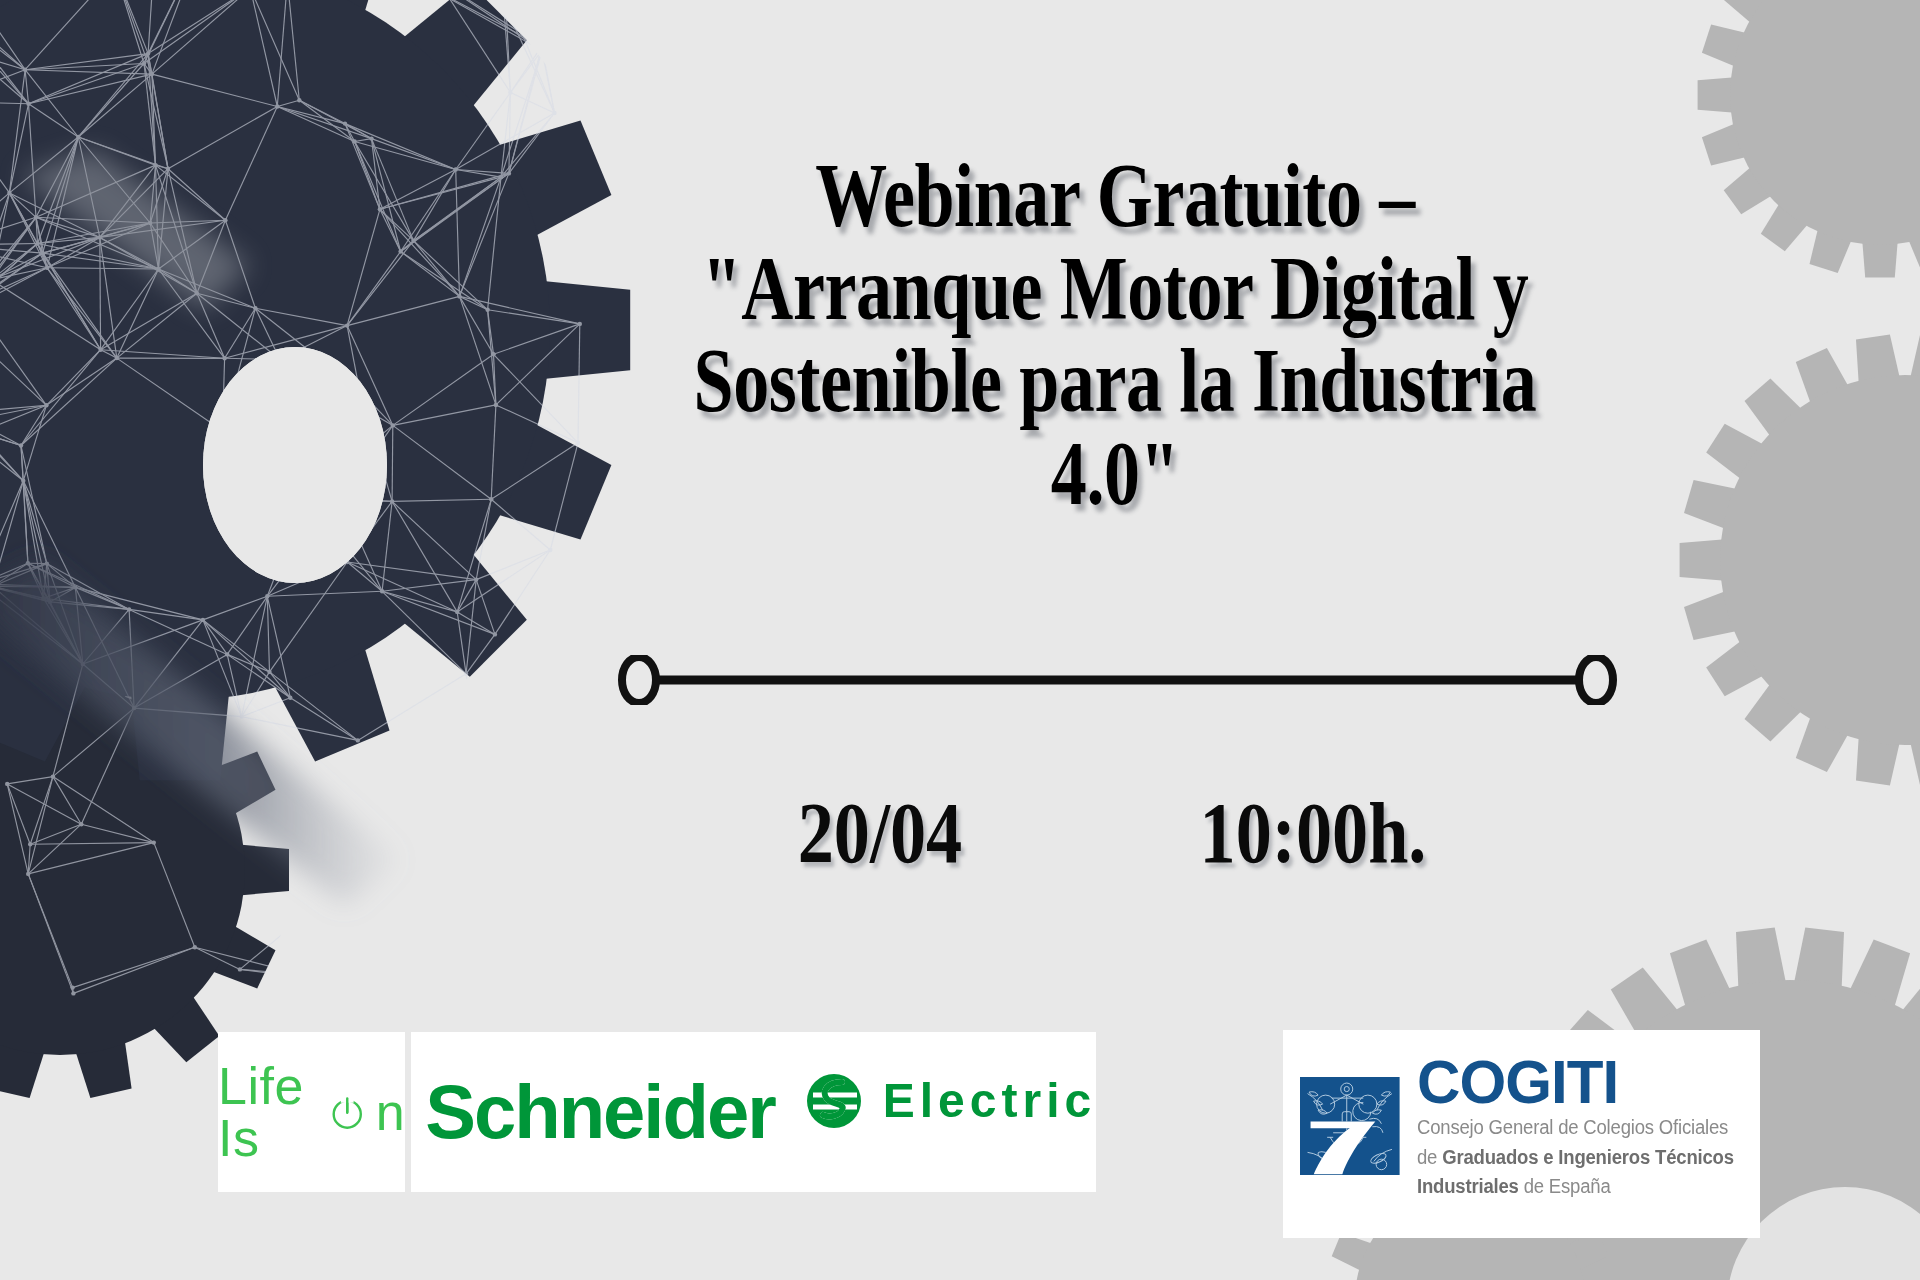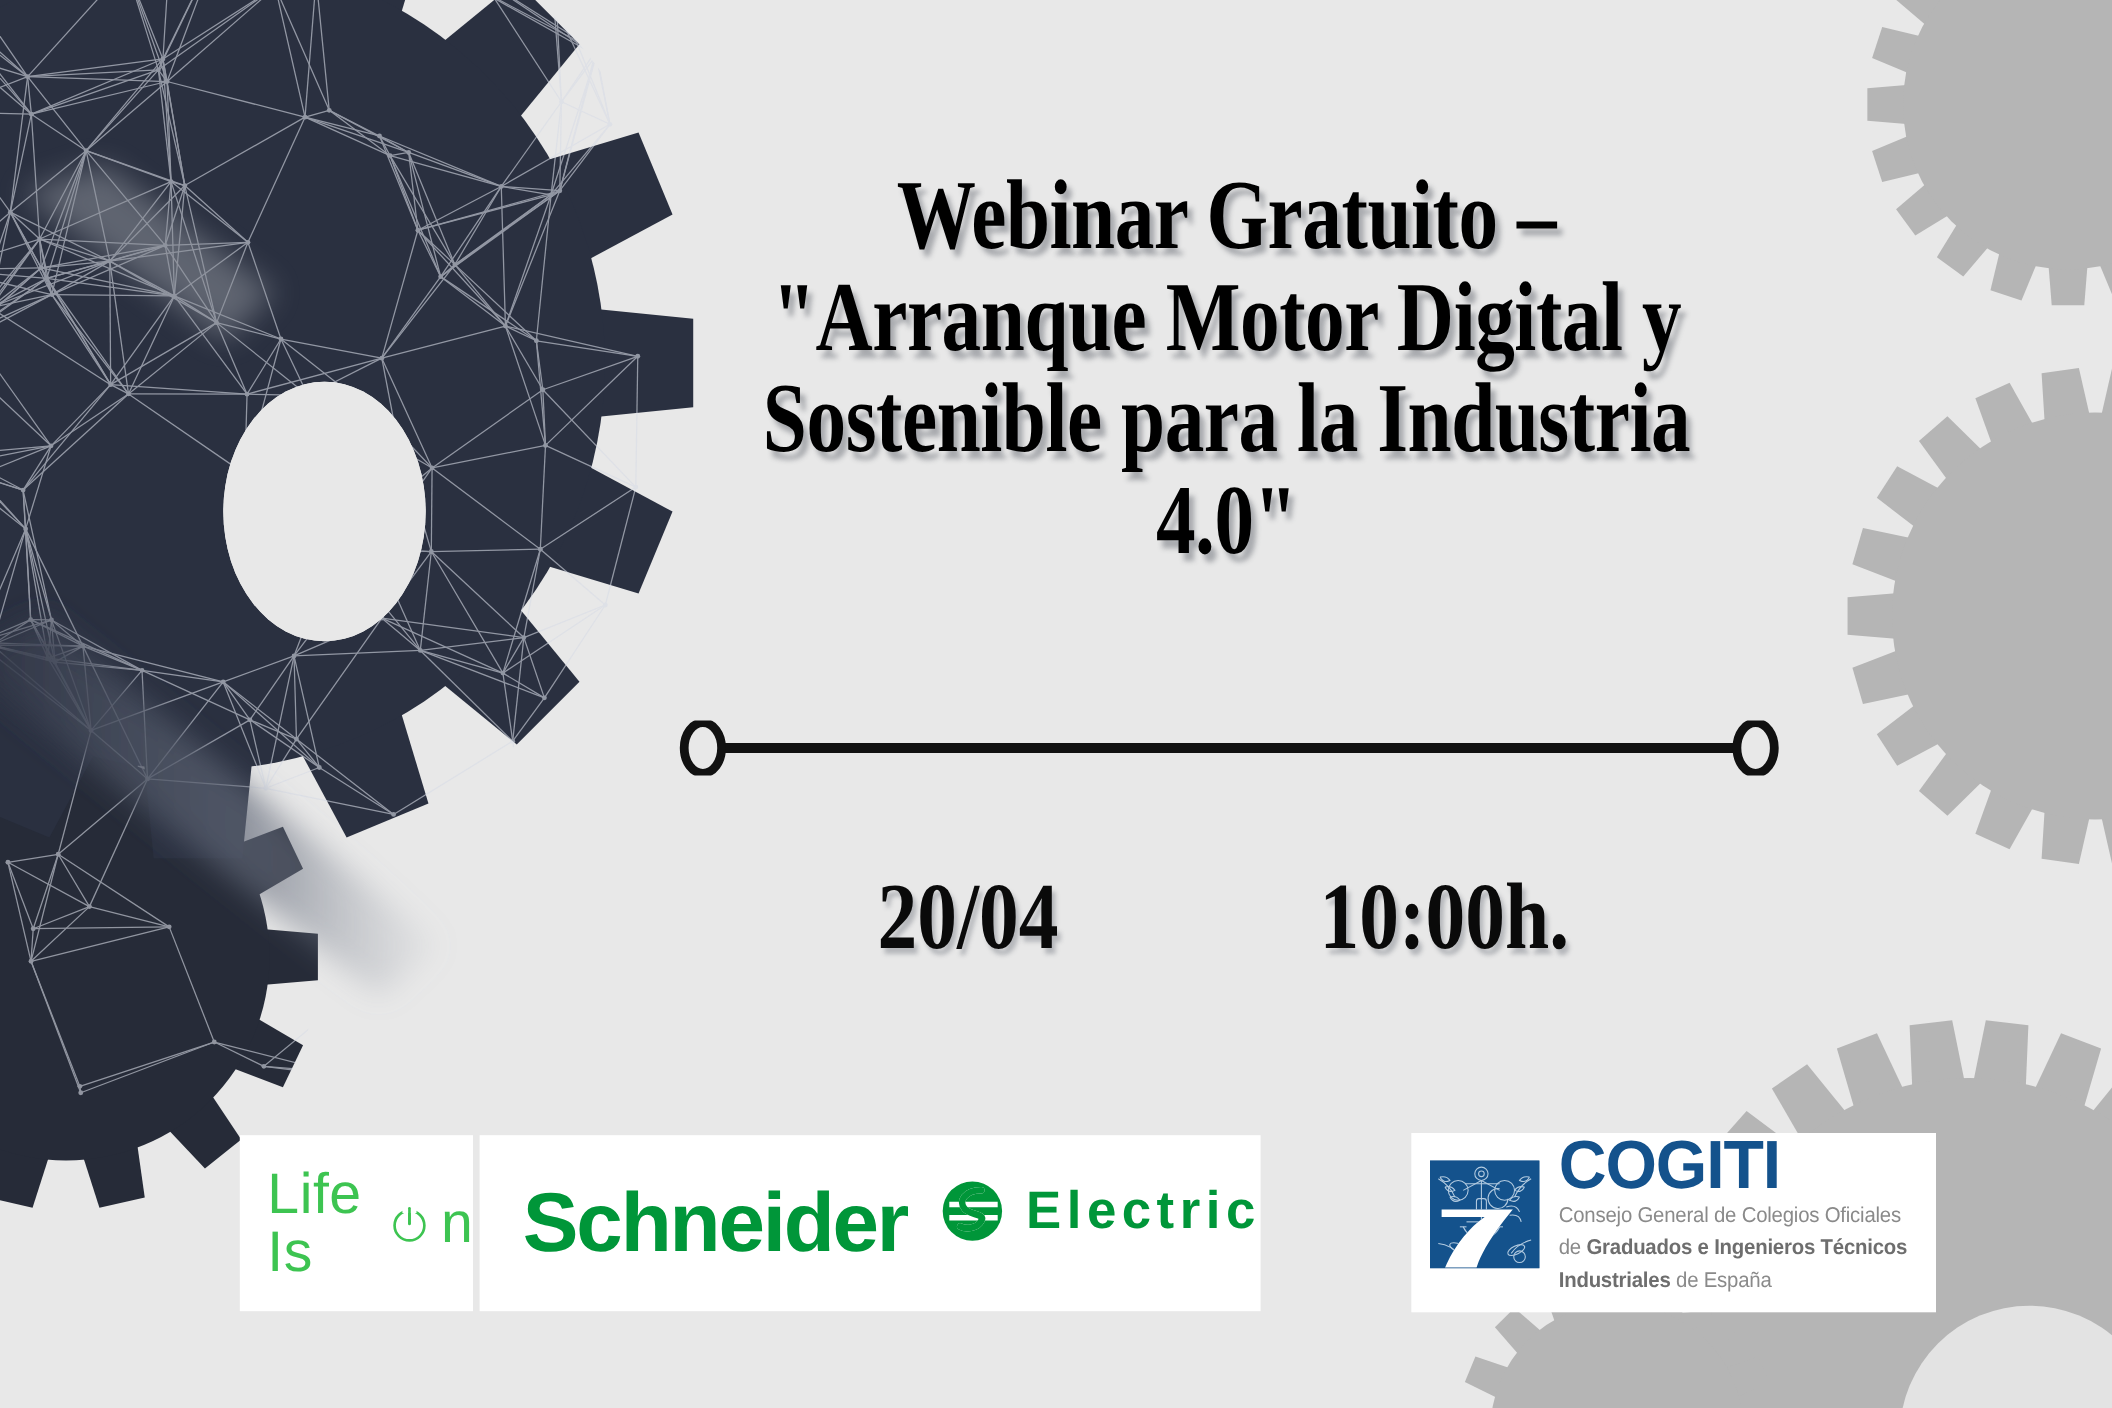--- a/index.html
+++ b/index.html
@@ -93,21 +93,20 @@
     height: 160px;
     display: flex;
     align-items: stretch;
     gap: 6px;
   }
   .panel {
     background: #ffffff;
     display: flex;
     align-items: center;
     justify-content: center;
-    padding-left: 25px;
   }
   .panel-life  { width: 300px; }
   .panel-schn  { flex: 1; }
 
   .life-is-on {
     display: flex;
     align-items: center;
     gap: 9px;
     font-family: "Liberation Sans", "DejaVu Sans", sans-serif;
     font-weight: 400;
@@ -148,21 +147,21 @@
     color: #009639;
     letter-spacing: 5px;
   }
 
   
   .logo-cogiti {
     position: absolute;
     left: 1283px;
     top: 1030px;
     width: 477px;
-    height: 163px;
+    height: 208px;
     background: #ffffff;
     display: flex;
     align-items: center;
     gap: 14px;
     padding: 12px 10px 28px 14px;
     box-sizing: border-box;
   }
   .cogiti-text {
     display: flex;
     flex-direction: column;

